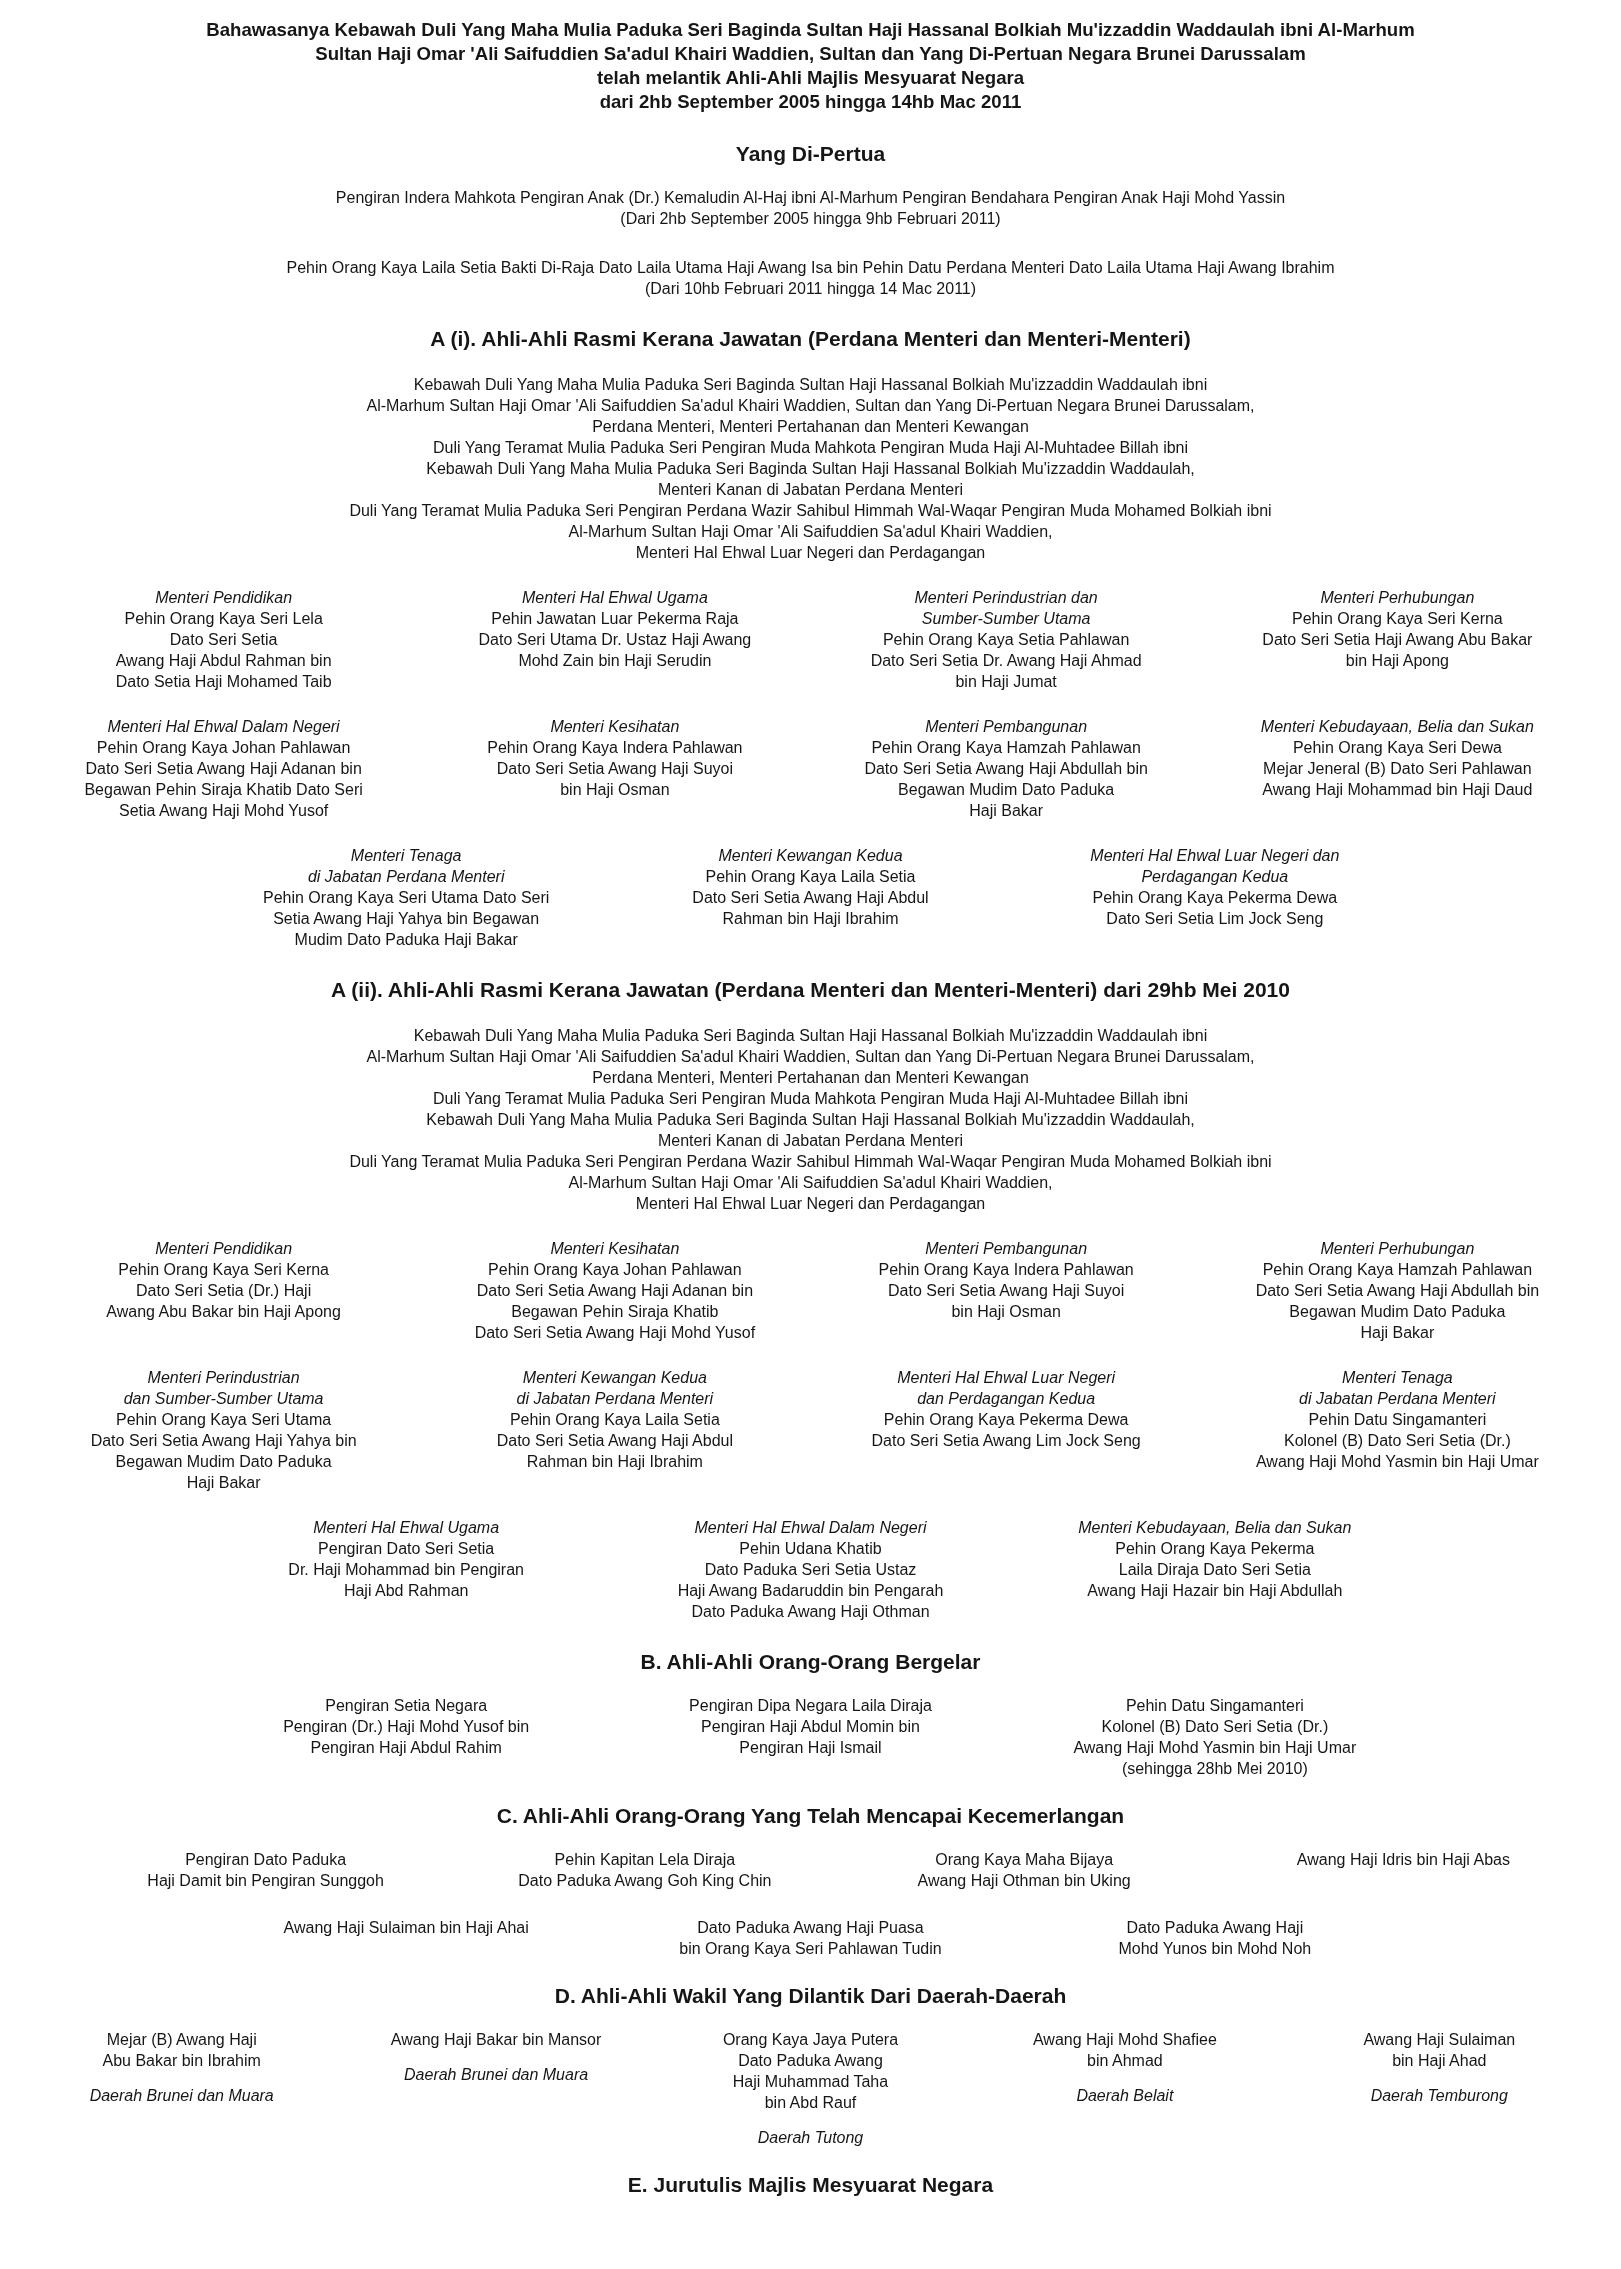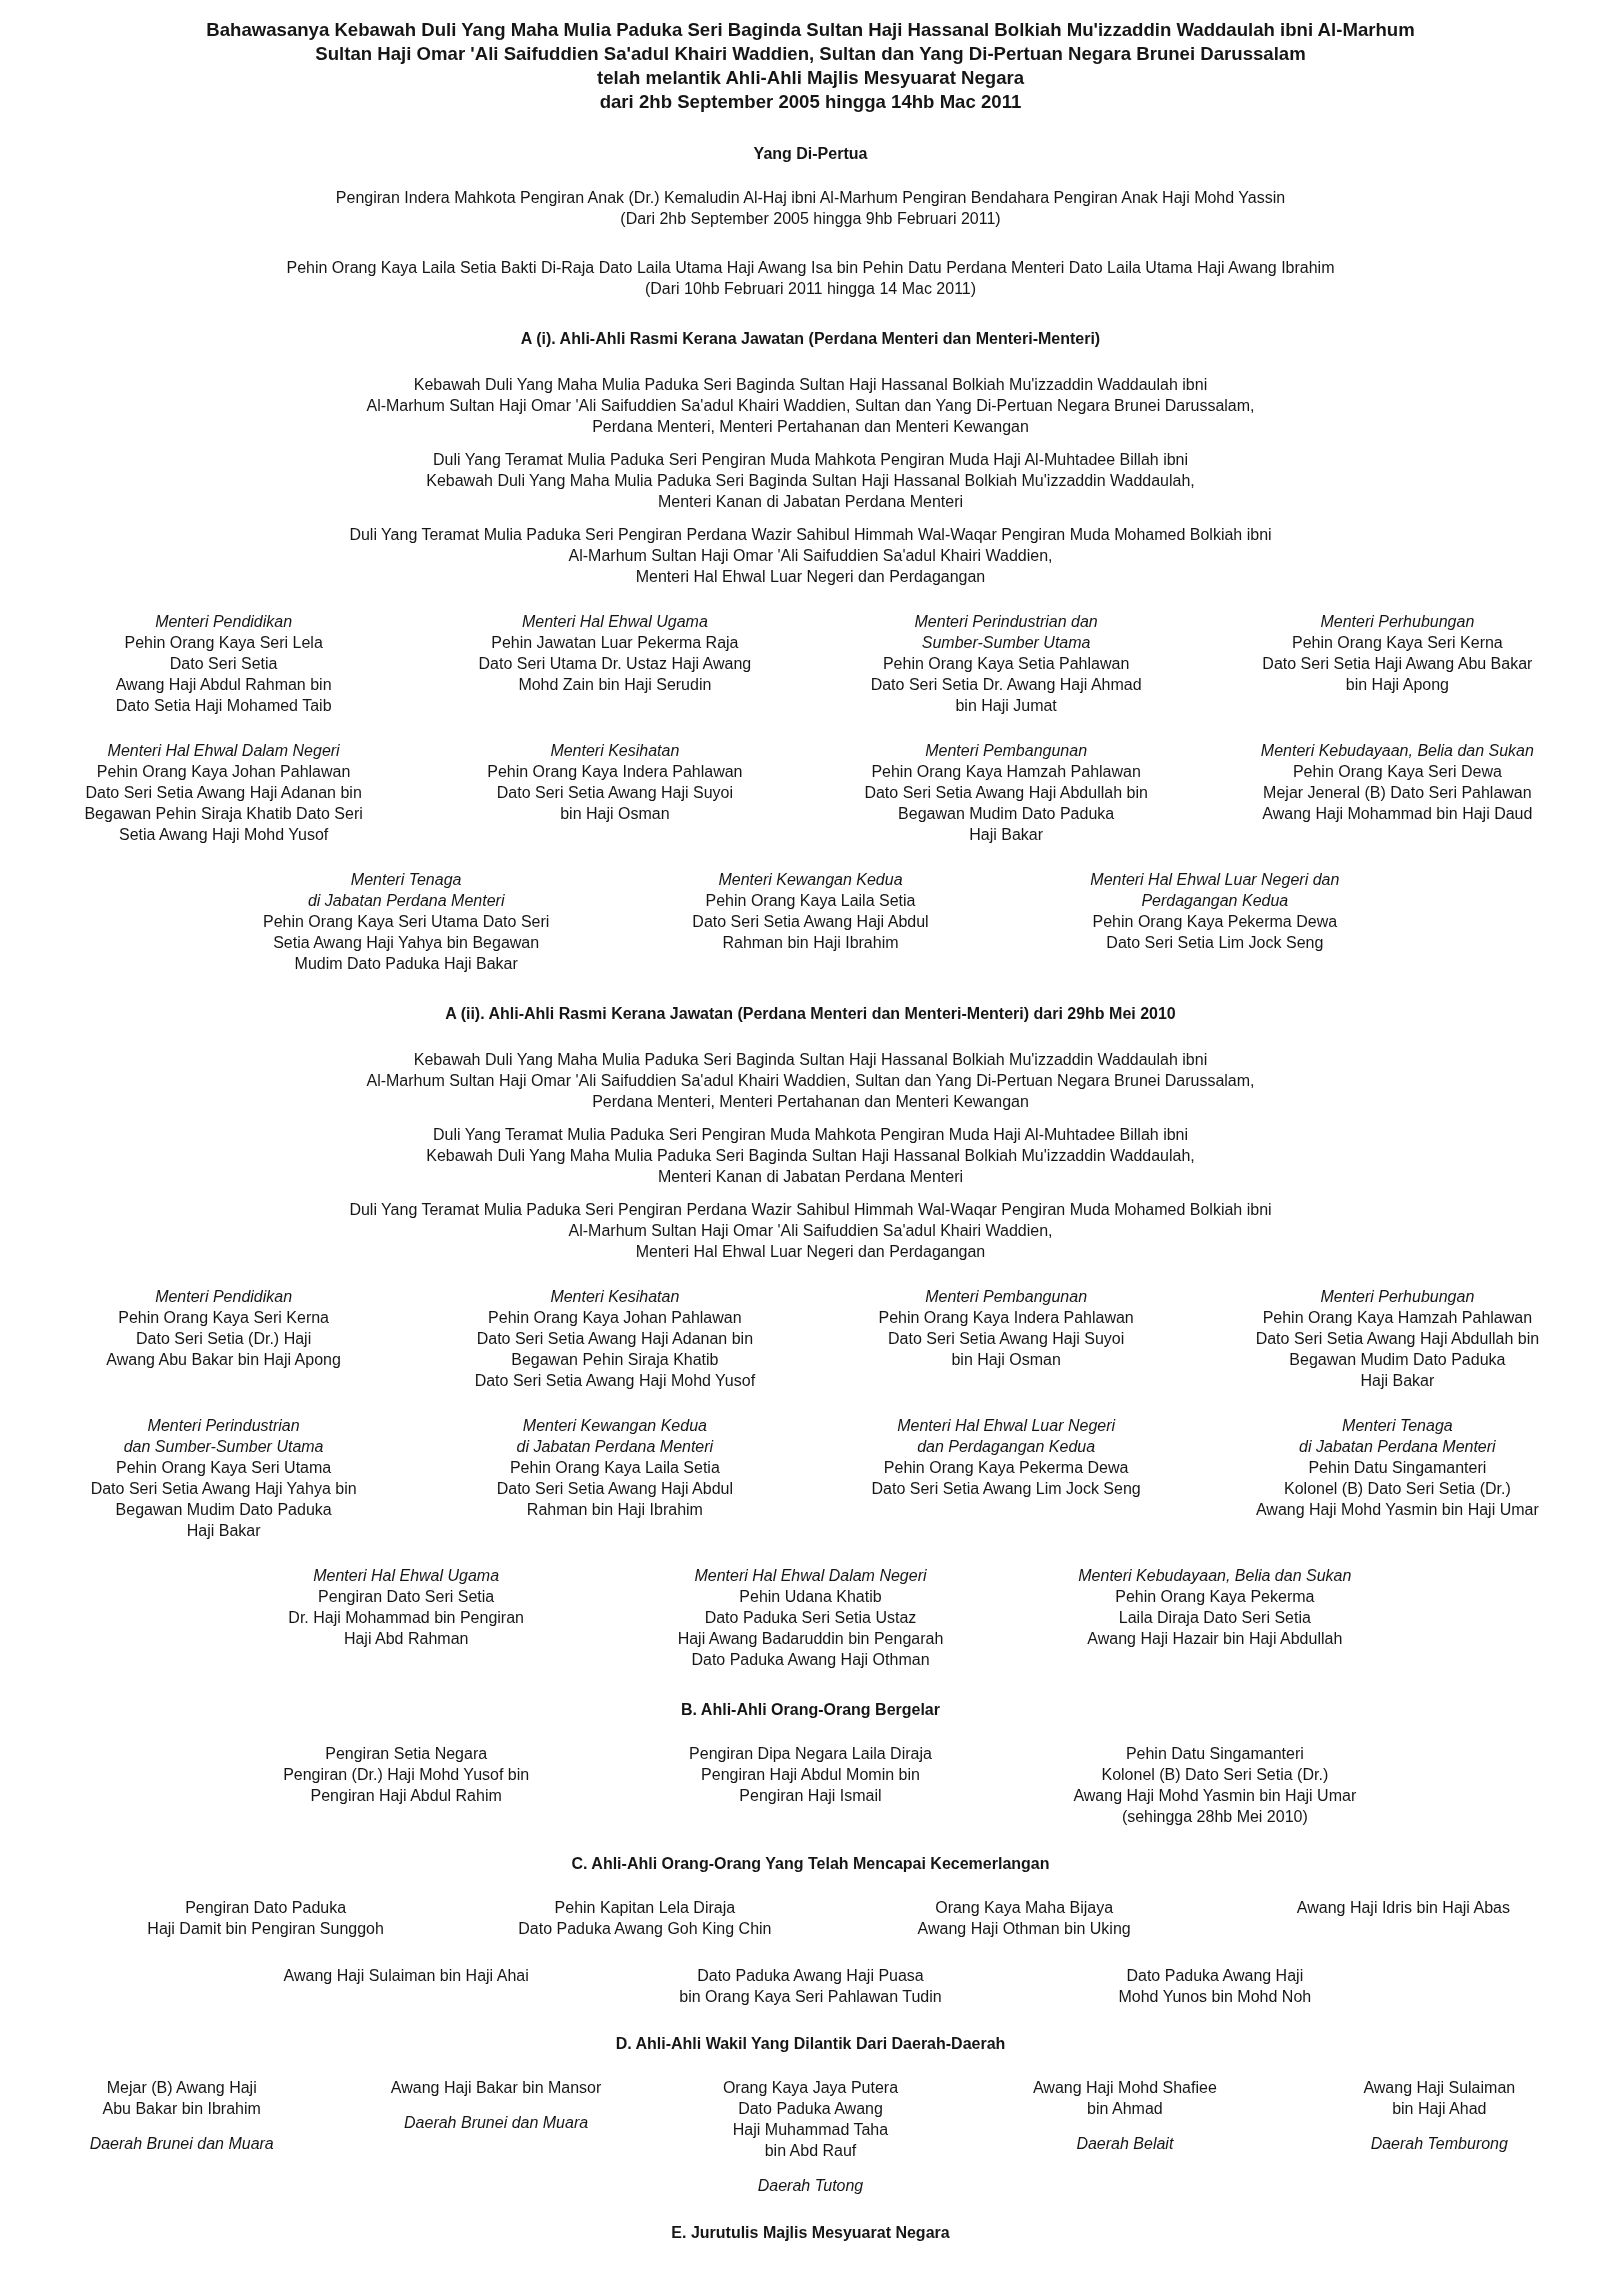--- a/index.html
+++ b/index.html
@@ -18,30 +18,30 @@
     color: #161616;
   }
   .title {
     font-weight: bold;
     font-size: 18.6px;
     line-height: 24px;
     white-space: pre-line;
   }
   .h {
     font-weight: bold;
-    font-size: 16px;
+    font-size: 21px;
     line-height: 24px;
     margin-top: 28px;
   }
   .h-tight { margin-top: 25px; }
   .para {
     font-size: 16px;
     line-height: 21px;
     white-space: pre-line;
-    margin-top: 12px;
+    margin-top: 0;
   }
   .para-first { margin-top: 23px; }
   .entry1 { margin-top: 21px; }
   .entry2 { margin-top: 28px; }
   .grid4 {
     display: grid;
     grid-template-columns: repeat(4, 1fr);
     column-gap: 25px;
     padding: 0 24px;
     margin-top: 24px;

